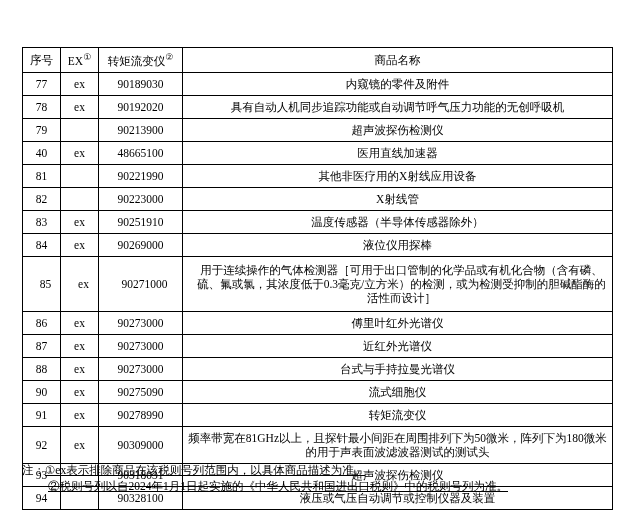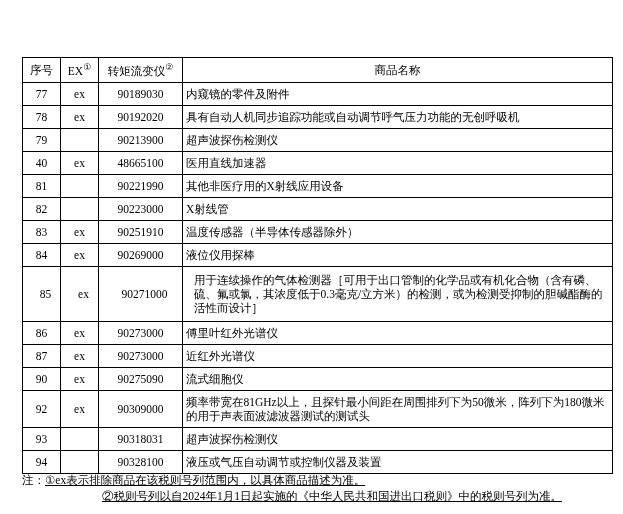--- a/index.html
+++ b/index.html
@@ -10,21 +10,21 @@
   body {
     width: 623px;
     height: 514px;
     font-family: "Liberation Serif", "DejaVu Serif", serif;
     color: #000000;
     position: relative;
     overflow: hidden;
   }
   #page {
     position: absolute;
-    left: 0; top: 16px;
+    left: 0; top: 6px;
     width: 623px;
     height: 436px;
   }
   table.tariff {
     position: absolute;
     left: 22px;
     top: 41px;
     width: 590px;
     border-collapse: collapse;
     table-layout: fixed;
@@ -41,21 +41,21 @@
   col.c-seq  { width: 38px; }
   col.c-ex   { width: 38px; }
   col.c-code { width: 84px; }
   col.c-name { width: 430px; }
 
   th.h-seq, th.h-ex, th.h-code, th.h-name,
   td.cell-seq, td.cell-ex, td.cell-code {
     text-align: center;
   }
   td.cell-name {
-    text-align: left;
+    text-align: center;
     padding-left: 6px;
   }
   th { height: 20px; }
   tr.row td { height: 18px; }
   tr.row-tall3 td { height: 50px; padding-left: 11px; }
   tr.row-tall2 td { height: 32px; }
   .sup {
     font-size: 9px;
     vertical-align: super;
     line-height: 1;
@@ -67,22 +67,21 @@
     width: 580px;
     font-size: 11.5px;
     line-height: 16px;
     text-decoration: underline;
   }
   .note-line {
     display: block;
     white-space: nowrap;
   }
   .note-line.indent {
-    padding-left: 36px;
-    margin-left: 44px;
+    padding-left: 26px;
   }
   .note-label {
     display: inline-block;
   }
 </style>
 </head>
 <body>
 
 <div id="page">
 
@@ -162,24 +161,36 @@
           <td class="cell-code">90273000</td>
           <td class="cell-name">傅里叶红外光谱仪</td>
         </tr>
         <tr class="row">
           <td class="cell-seq">87</td>
           <td class="cell-ex">ex</td>
           <td class="cell-code">90273000</td>
           <td class="cell-name">近红外光谱仪</td>
         </tr>
         <tr class="row">
+          <td class="cell-seq">88</td>
+          <td class="cell-ex">ex</td>
+          <td class="cell-code">90273000</td>
+          <td class="cell-name">台式与手持拉曼光谱仪</td>
+        </tr>
+        <tr class="row">
           <td class="cell-seq">90</td>
           <td class="cell-ex">ex</td>
           <td class="cell-code">90275090</td>
           <td class="cell-name">流式细胞仪</td>
+        </tr>
+        <tr class="row">
+          <td class="cell-seq">91</td>
+          <td class="cell-ex">ex</td>
+          <td class="cell-code">90278990</td>
+          <td class="cell-name">转矩流变仪</td>
         </tr>
         <tr class="row row-tall2">
           <td class="cell-seq">92</td>
           <td class="cell-ex">ex</td>
           <td class="cell-code">90309000</td>
           <td class="cell-name">频率带宽在81GHz以上，且探针最小间距在周围排列下为50微米，阵列下为180微米的用于声表面波滤波器测试的测试头</td>
         </tr>
         <tr class="row">
           <td class="cell-seq">93</td>
           <td class="cell-ex"></td>

